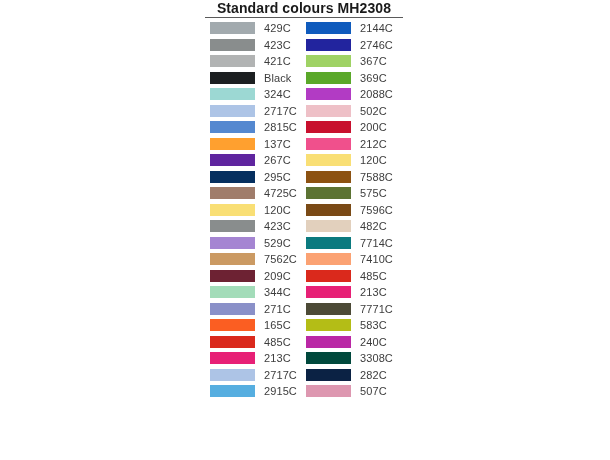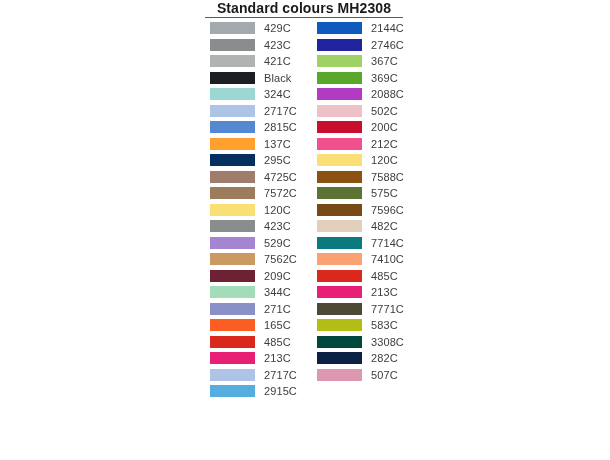--- a/index.html
+++ b/index.html
@@ -47,21 +47,21 @@
     background: #5a5a5a;
     width: 198px;
   }
 
   
   .swatch-column {
     position: absolute;
     top: 20px;
   }
   #column-left  { left: 210px; }
-  #column-right { left: 317px; text-align: center; }
+  #column-right { left: 306px; text-align: center; }
 
   .swatch-row {
     display: flex;
     align-items: center;
     height: 16.5px;
     margin-bottom: 0px;
   }
 
   .swatch-chip {
     width: 45px;
@@ -116,32 +116,32 @@
       </div>
       <div class="swatch-row">
         <div class="swatch-chip" style="background: rgb(84, 136, 208);"></div>
         <div class="swatch-label">2815C</div>
       </div>
       <div class="swatch-row">
         <div class="swatch-chip" style="background: rgb(255, 160, 47);"></div>
         <div class="swatch-label">137C</div>
       </div>
       <div class="swatch-row">
+        <div class="swatch-chip" style="background: rgb(95, 37, 159);"></div>
+        <div class="swatch-label">267C</div>
+      </div>
+      <div class="swatch-row">
         <div class="swatch-chip" style="background: rgb(5, 47, 95);"></div>
         <div class="swatch-label">295C</div>
       </div>
       <div class="swatch-row">
         <div class="swatch-chip" style="background: rgb(160, 125, 107);"></div>
         <div class="swatch-label">4725C</div>
       </div>
       <div class="swatch-row">
-        <div class="swatch-chip" style="background: rgb(156, 124, 91);"></div>
-        <div class="swatch-label">7572C</div>
-      </div>
-      <div class="swatch-row">
         <div class="swatch-chip" style="background: rgb(249, 223, 117);"></div>
         <div class="swatch-label">120C</div>
       </div>
       <div class="swatch-row">
         <div class="swatch-chip" style="background: rgb(137, 141, 141);"></div>
         <div class="swatch-label">423C</div>
       </div>
       <div class="swatch-row">
         <div class="swatch-chip" style="background: rgb(165, 133, 210);"></div>
         <div class="swatch-label">529C</div>
@@ -254,20 +254,24 @@
       </div>
       <div class="swatch-row">
         <div class="swatch-chip" style="background: rgb(76, 74, 54);"></div>
         <div class="swatch-label">7771C</div>
       </div>
       <div class="swatch-row">
         <div class="swatch-chip" style="background: rgb(180, 189, 22);"></div>
         <div class="swatch-label">583C</div>
       </div>
       <div class="swatch-row">
+        <div class="swatch-chip" style="background: rgb(186, 40, 165);"></div>
+        <div class="swatch-label">240C</div>
+      </div>
+      <div class="swatch-row">
         <div class="swatch-chip" style="background: rgb(0, 72, 60);"></div>
         <div class="swatch-label">3308C</div>
       </div>
       <div class="swatch-row">
         <div class="swatch-chip" style="background: rgb(11, 34, 68);"></div>
         <div class="swatch-label">282C</div>
       </div>
       <div class="swatch-row">
         <div class="swatch-chip" style="background: rgb(221, 151, 176);"></div>
         <div class="swatch-label">507C</div>

